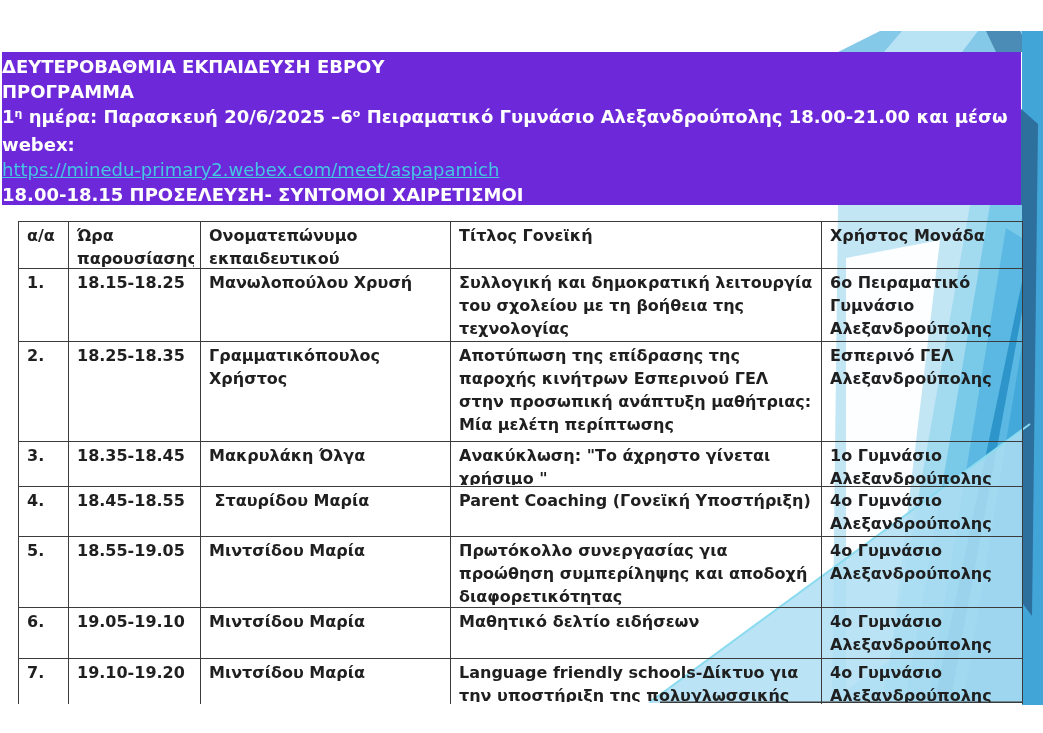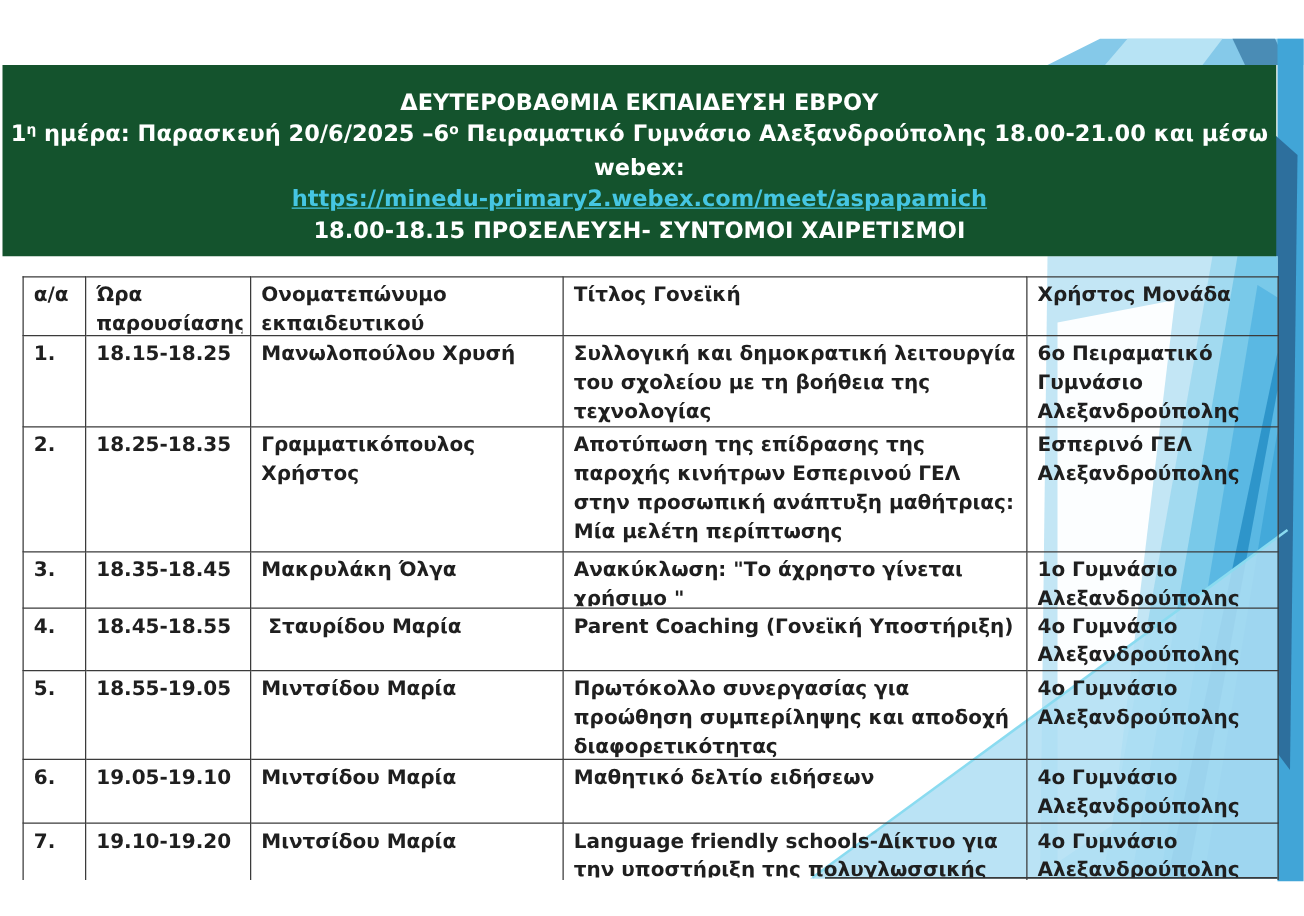--- a/index.html
+++ b/index.html
@@ -6,27 +6,27 @@
   body{
     width:1043px;height:733px;overflow:hidden;background:#ffffff;
     font-family:"DejaVu Sans",sans-serif;position:relative;
   }
   .page{position:relative;width:1043px;height:733px;background:#fff;}
   .deco{position:absolute;left:0;top:0;width:1043px;height:733px;z-index:0;}
 
   
   .banner{
     position:absolute;left:2px;top:52px;width:1019px;height:153px;
-    background:#14532d;color:#ffffff;z-index:2;
-    text-align:center;font-weight:bold;font-size:18px;line-height:25px;
-    padding-top:18px;box-sizing:border-box;
+    background:#6d28d9;color:#ffffff;z-index:2;
+    text-align:left;font-weight:bold;font-size:18px;line-height:25px;
+    padding-top:2px;box-sizing:border-box;
   }
   .banner .sup{font-size:11px;position:relative;top:-6px;}
   .banner a.link{
-    color:#45c6e2;text-decoration:underline;cursor:pointer;font-weight:bold;
+    color:#45c6e2;text-decoration:underline;cursor:pointer;font-weight:normal;
   }
 
   
   table.program{
     position:absolute;left:18px;top:221px;width:1004px;z-index:2;
     border-collapse:collapse;table-layout:fixed;
     font-size:16px;line-height:23px;color:#1f1f1f;
   }
   table.program th,table.program td{
     border:1.4px solid #3b3b3b;vertical-align:top;
@@ -65,20 +65,21 @@
     <polygon points="1006,228 1022,238 1022,703 928,703" fill="#56b6e2" opacity="0.9"></polygon>
     <polygon points="1022,345 1022,703 963,703" fill="#43a9da"></polygon>
     <polygon points="1022,282 1022,312 950,703 934,703" fill="#2089c2" opacity="0.75"></polygon>
     <polygon points="648,703 1022,430 1022,703" fill="#aedef3" opacity="0.85"></polygon>
     <line x1="650" y1="702" x2="1030" y2="424" stroke="#8adbf0" stroke-width="2"></line>
     <line x1="660" y1="702.3" x2="1022" y2="702.3" stroke="#3a3a3a" stroke-width="1.4"></line>
   </svg>
 
   <div class="banner">
     <div>ΔΕΥΤΕΡΟΒΑΘΜΙΑ ΕΚΠΑΙΔΕΥΣΗ ΕΒΡΟΥ</div>
+    <div>ΠΡΟΓΡΑΜΜΑ</div>
     <div><span>1</span><span class="sup">η</span><span> ημέρα: Παρασκευή 20/6/2025 –6</span><span class="sup">ο</span><span> Πειραματικό Γυμνάσιο Αλεξανδρούπολης 18.00-21.00 και μέσω webex:</span></div>
     <div><a class="link" href="#">https://minedu-primary2.webex.com/meet/aspapamich</a></div>
     <div>18.00-18.15 ΠΡΟΣΕΛΕΥΣΗ- ΣΥΝΤΟΜΟΙ ΧΑΙΡΕΤΙΣΜΟΙ</div>
   </div>
 
   <table class="program">
     <colgroup>
       <col style="width:50px">
         <col style="width:132px">
         <col style="width:250px">

